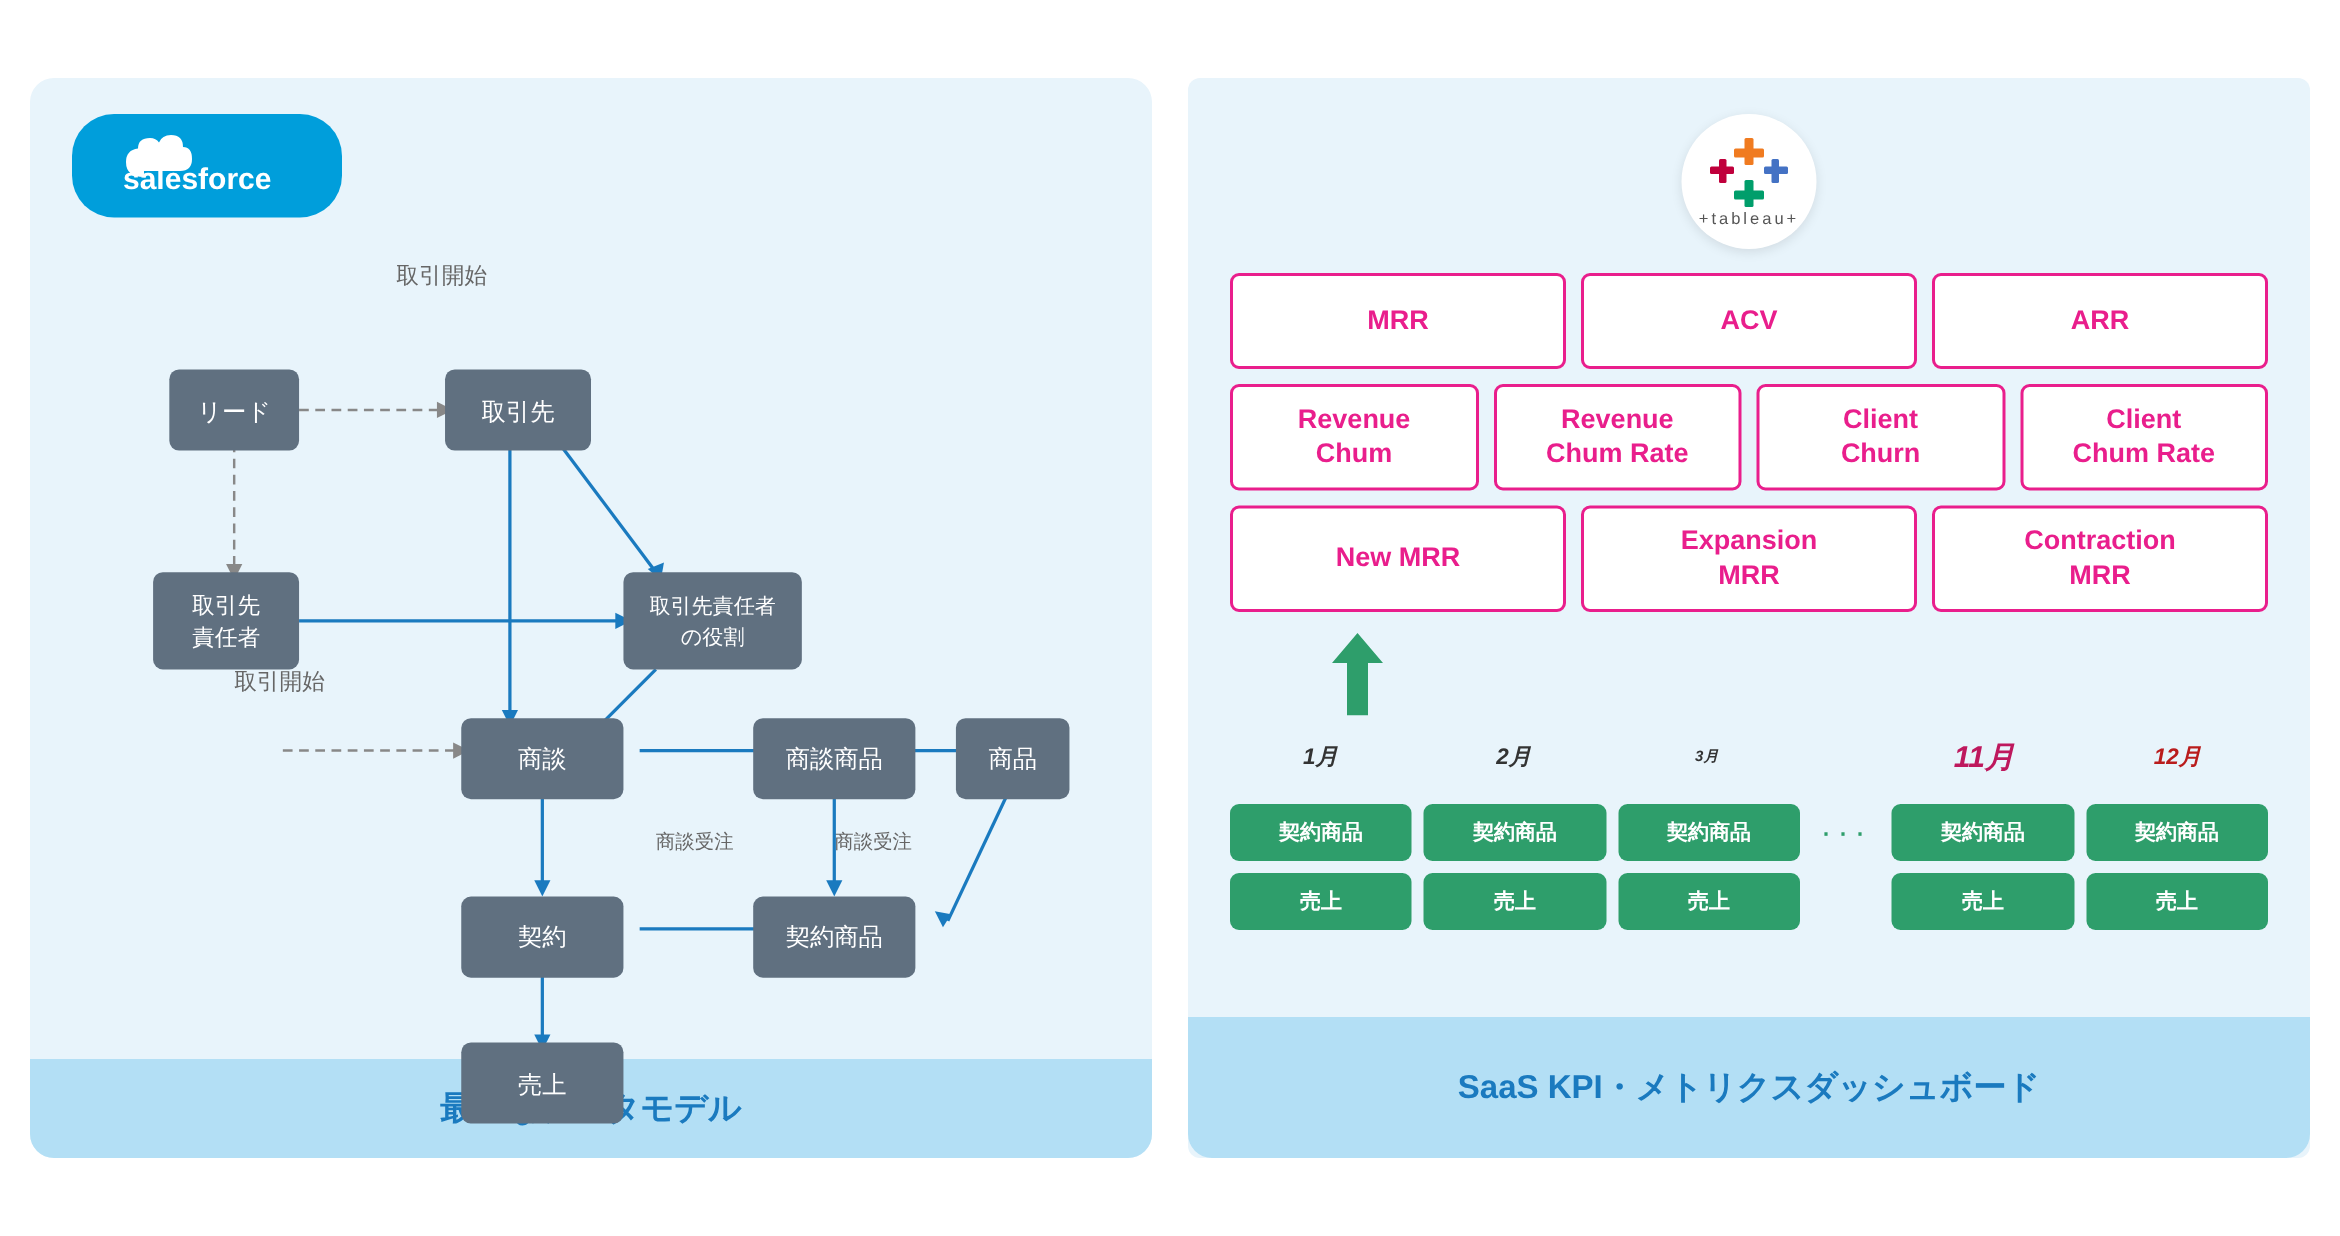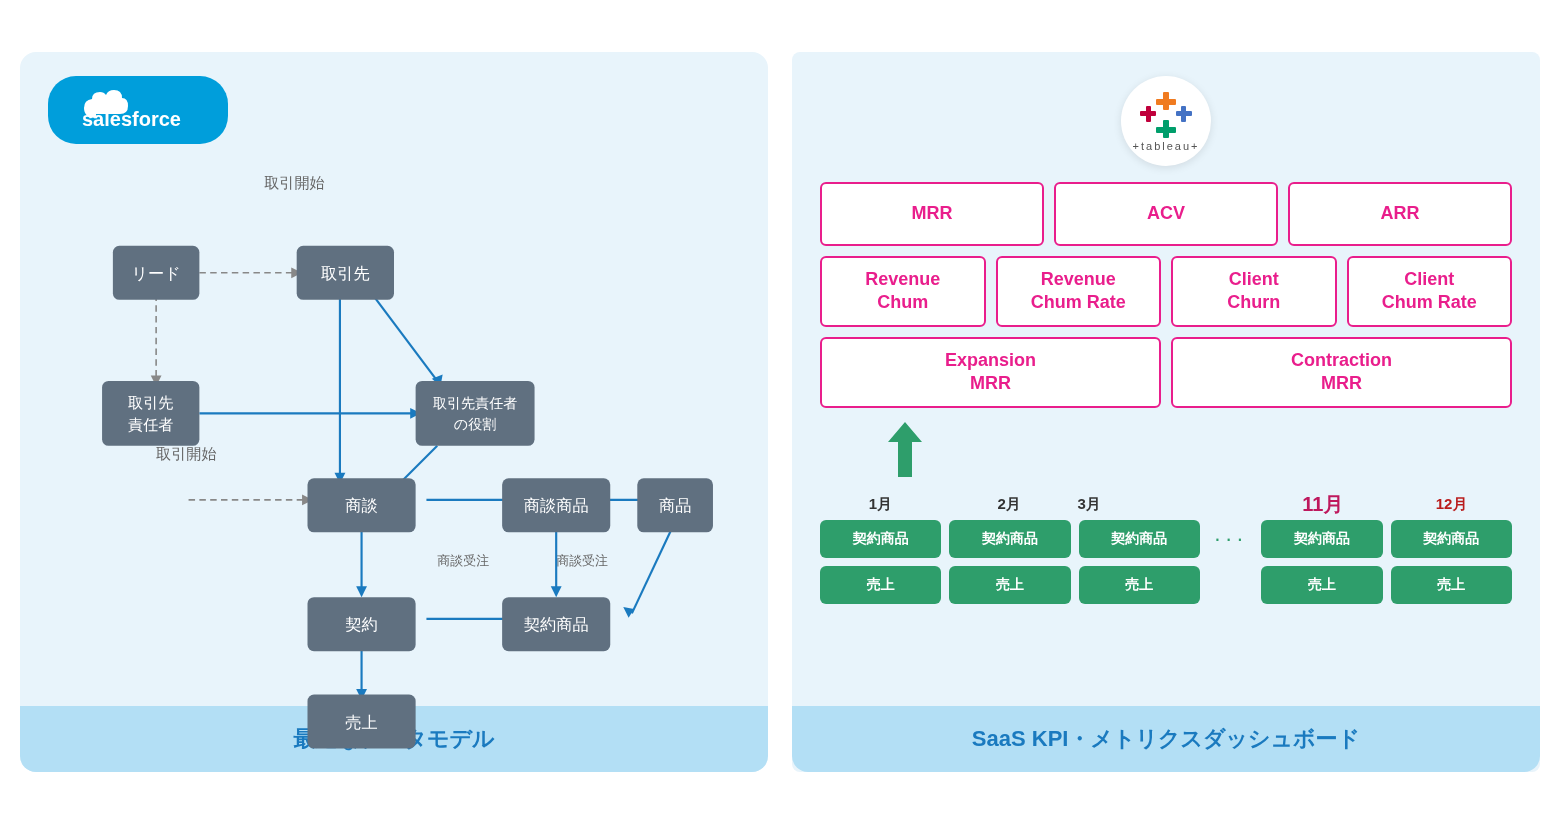--- a/index.html
+++ b/index.html
@@ -142,21 +142,21 @@
       justify-content: center;
       color: #2E9E6B;
       font-size: 22px;
       letter-spacing: 4px;
     }
 
     .right-footer {
       background: #b3dff5;
       border-radius: 0 0 16px 16px;
       margin: 12px -28px 0 -28px;
-      padding: 18px;
+      padding: 32px;
       text-align: center;
     }
     .right-footer-text {
       color: #1a7abf;
       font-size: 22px;
       font-weight: 700;
     }
   </style>
 </head>
 <body>
@@ -294,36 +294,37 @@
       </div>
 
       <div class="kpi-row">
         <div class="kpi-box">Revenue<br>Chum</div>
         <div class="kpi-box">Revenue<br>Chum Rate</div>
         <div class="kpi-box">Client<br>Churn</div>
         <div class="kpi-box">Client<br>Chum Rate</div>
       </div>
 
       <div class="kpi-row">
+        <div class="kpi-box">New MRR</div>
         <div class="kpi-box">Expansion<br>MRR</div>
         <div class="kpi-box">Contraction<br>MRR</div>
       </div>
 
       <div style="display:flex;justify-content:flex-start;padding-left:60px;margin:4px 0;">
         <svg width="50" height="55" viewBox="0 0 50 55">
           <polygon points="25,0 8,20 18,20 18,55 32,55 32,20 42,20" fill="#2E9E6B"></polygon>
         </svg>
       </div>
 
       <div>
 
-        <div style="display:flex;gap:8px;margin-bottom:2px;align-items:center;">
+        <div style="display:flex;gap:8px;margin-bottom:18px;align-items:center;font-style:italic;">
           <div style="flex:1;text-align:center;font-size:15px;font-weight:700;color:#333;">1月</div>
           <div style="flex:1;text-align:center;font-size:15px;font-weight:700;color:#333;">2月</div>
-          <div style="flex:1;text-align:left;font-size:15px;font-weight:700;color:#333;">3月</div>
+          <div style="flex:1;text-align:center;font-size:10px;font-weight:700;color:#333;">3月</div>
           <div style="flex:0.4;text-align:center;font-size:15px;color:#999;"></div>
           <div style="flex:1;text-align:center;font-size:20px;font-weight:700;color:#be185d;">11月</div>
           <div style="flex:1;text-align:center;font-size:15px;font-weight:700;color:#b91c1c;">12月</div>
         </div>
 
         <div style="display:flex;gap:8px;margin-bottom:8px;">
           <div class="contract-box">契約商品</div>
           <div class="contract-box">契約商品</div>
           <div class="contract-box">契約商品</div>
           <div class="dots-spacer">···</div>

